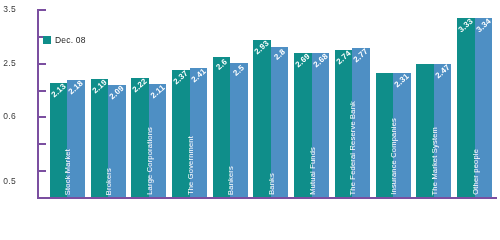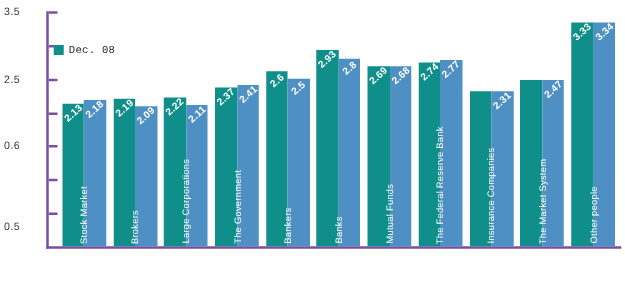--- a/index.html
+++ b/index.html
@@ -126,21 +126,20 @@
   .legend-swatch {
     width: 8px;
     height: 8px;
     margin-right: 4px;
     flex: 0 0 auto;
   }
   .legend-text {
     font-size: 8.5px;
     color: #1f1f1f;
     letter-spacing: 0.2px;
-    font-family: Liberation Mono, monospace;
   }
 </style>
 </head>
 <body>
 
 <div id="chart-root">
 
   <div id="y-axis-line"></div>
   <div id="x-axis-line"></div>
 

